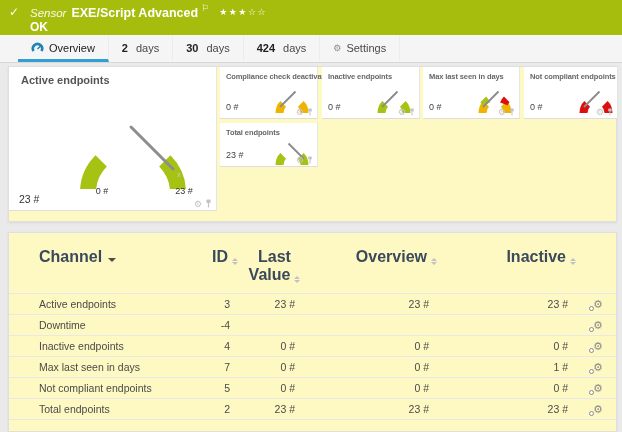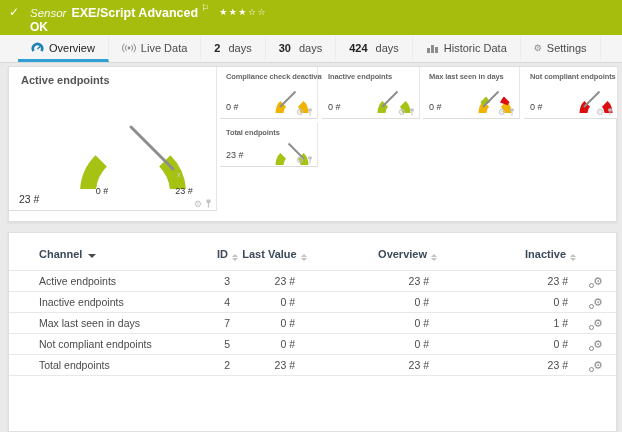--- a/index.html
+++ b/index.html
@@ -31,21 +31,21 @@
     display:flex;align-items:center;gap:5px;
     padding:0 13px;font-size:11px;color:#4a4a4a;cursor:pointer;
     border-bottom:3px solid transparent;border-right:1px solid #ececec;
     margin-top:1px;white-space:nowrap;
   }
   .tab:first-child{margin-left:18px;}
   .tab.active{border-bottom-color:#2f9fd6;color:#222;}
   .tab .num{font-weight:bold;color:#222;margin-right:3px;}
   .tab .ticon{display:inline-flex;color:#8c8c8c;}
   
-  .panel{position:absolute;background:#ffffff;border:1px solid #dfdfdf;box-sizing:border-box;
+  .panel{position:absolute;background:#fef9c3;border:1px solid #dfdfdf;box-sizing:border-box;
          box-shadow:0 1px 2px rgba(0,0,0,.08);}
   .gauges-panel{left:8px;top:66px;width:609px;height:156px;}
   .table-panel{left:8px;top:232px;width:609px;height:200px;overflow:hidden;}
   
   .tile{position:absolute;background:#fff;box-sizing:border-box;
         border-bottom:1px solid #ddd;border-right:1px solid #e6e6e6;}
   .tile-big{left:0;top:0;width:208px;height:144px;}
   .tile-big .gtitle{position:absolute;left:12px;top:7px;font-size:11px;font-weight:bold;color:#555;}
   .tile-big svg.gauge{position:absolute;left:59px;top:4px;}
   .tile-big .scale{position:absolute;top:119px;font-size:9px;color:#333;}
@@ -56,21 +56,21 @@
   .tile-small .gtitle{position:absolute;left:6px;top:5px;font-size:7.5px;font-weight:bold;color:#666;
                       white-space:nowrap;letter-spacing:-0.1px;}
   .tile-small svg.gauge{position:absolute;left:52px;top:10px;}
   .tile-small .gvalue{position:absolute;left:6px;bottom:6px;font-size:9px;color:#444;}
   .tileicons{position:absolute;right:4px;bottom:2px;display:flex;gap:3px;align-items:center;
              color:#c3c3c3;font-size:8px;line-height:8px;}
   .tileicons .pin{display:inline-flex;}
   .needletip{position:absolute;left:168px;top:104px;font-size:7px;color:#cccccc;}
   
   table.chtable{border-collapse:collapse;width:100%;table-layout:fixed;}
-  .chtable th{font-size:11px;font-weight:bold;color:#3b4a5a;text-align:right;
+  .chtable th{font-size:16px;font-weight:bold;color:#3b4a5a;text-align:right;
               padding:15px 4px 9px 0;vertical-align:top;border-bottom:1px solid #e8e8e8;}
   .chtable th.h-chan{text-align:left;padding-left:30px;width:150px;}
   .chtable th.h-id{width:45px;}
   .chtable th.h-lv{width:65px;text-align:center;padding-right:0;margin-top:7px;}
   .chtable th.h-min{width:130px;}
   .chtable th.h-max{width:135px;}
   .chtable th.h-ico{width:auto;}
   .chtable td{font-size:10.5px;color:#4a4a4a;padding:4px 12px 4px 0;
               border-bottom:1px solid #e8e8e8;height:12px;}
   .chtable td.c-chan{text-align:left;padding-left:30px;white-space:nowrap;overflow:hidden;}
@@ -102,49 +102,30 @@
   <div class="tab active">
     <span class="ticon">
       <svg width="13" height="11" viewBox="0 0 13 11">
           <path d="M2.6 9 A4.6 4.6 0 1 1 10.4 9" fill="none" stroke="#1d82b5" stroke-width="2.6"></path>
           <line x1="6.5" y1="7" x2="9.6" y2="4" stroke="#1d82b5" stroke-width="1.4"></line>
         </svg>
     </span>
     <span>Overview</span>
   </div>
   <div class="tab">
-    <span class="ticon">
-      <svg width="14" height="10" viewBox="0 0 14 10">
-          <circle cx="7" cy="5" r="1.4" fill="#8c8c8c"></circle>
-          <path d="M4.4 2.2 q-2.4 2.8 0 5.6 M9.6 2.2 q2.4 2.8 0 5.6 M2.2 0.8 q-3.4 4.2 0 8.4 M11.8 0.8 q3.4 4.2 0 8.4" fill="none" stroke="#8c8c8c" stroke-width="1"></path>
-        </svg>
-    </span>
-    <span>Live Data</span>
-  </div>
-  <div class="tab">
     <span class="num">2</span>
       <span>days</span>
   </div>
   <div class="tab">
     <span class="num">30</span>
       <span>days</span>
   </div>
   <div class="tab">
     <span class="num">424</span>
       <span>days</span>
-  </div>
-  <div class="tab">
-    <span class="ticon">
-      <svg width="13" height="10" viewBox="0 0 13 10">
-          <rect x="1" y="5" width="3" height="5" fill="#8c8c8c"></rect>
-          <rect x="5" y="2" width="3" height="8" fill="#8c8c8c"></rect>
-          <rect x="9" y="4" width="3" height="6" fill="#8c8c8c"></rect>
-        </svg>
-    </span>
-    <span>Historic Data</span>
   </div>
   <div class="tab">
     <span class="ticon gearglyph">⚙</span>
     <span>Settings</span>
   </div>
 </div>
 
 <div class="panel gauges-panel">
 
   <div class="tile tile-big">
@@ -300,20 +281,30 @@
     <td class="c-chan"><span class="cellv">Active endpoints</span></td>
     <td class="num"><span class="cellv">3</span></td>
     <td class="num"><span class="cellv">23 #</span></td>
     <td class="num"><span class="cellv">23 #</span></td>
     <td class="num"><span class="cellv">23 #</span></td>
     <td class="c-ico">
       <span class="rowgear">⚙<i class="dot"></i></span>
     </td>
   </tr>
         <tr>
+    <td class="c-chan"><span class="cellv">Downtime</span></td>
+    <td class="num"><span class="cellv">-4</span></td>
+    <td class="num"><span class="cellv"></span></td>
+    <td class="num"><span class="cellv"></span></td>
+    <td class="num"><span class="cellv"></span></td>
+    <td class="c-ico">
+      <span class="rowgear">⚙<i class="dot"></i></span>
+    </td>
+  </tr>
+        <tr>
     <td class="c-chan"><span class="cellv">Inactive endpoints</span></td>
     <td class="num"><span class="cellv">4</span></td>
     <td class="num"><span class="cellv">0 #</span></td>
     <td class="num"><span class="cellv">0 #</span></td>
     <td class="num"><span class="cellv">0 #</span></td>
     <td class="c-ico">
       <span class="rowgear">⚙<i class="dot"></i></span>
     </td>
   </tr>
         <tr>

